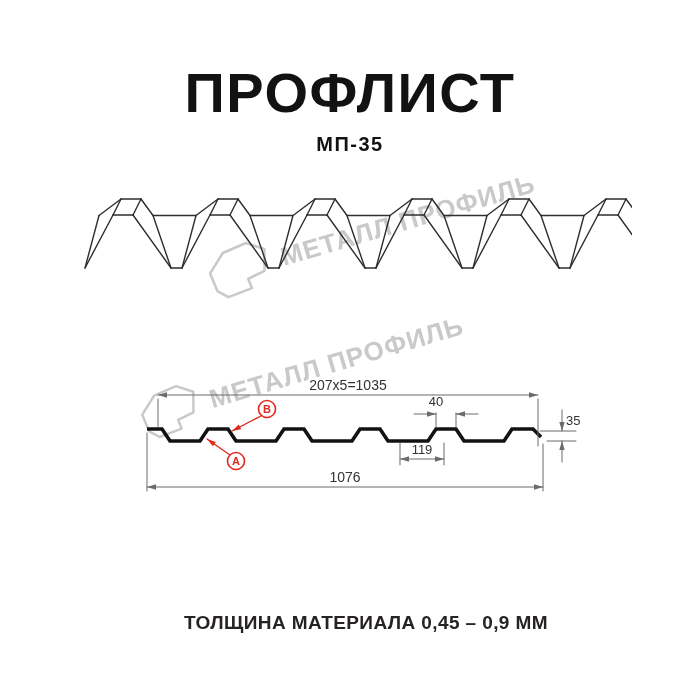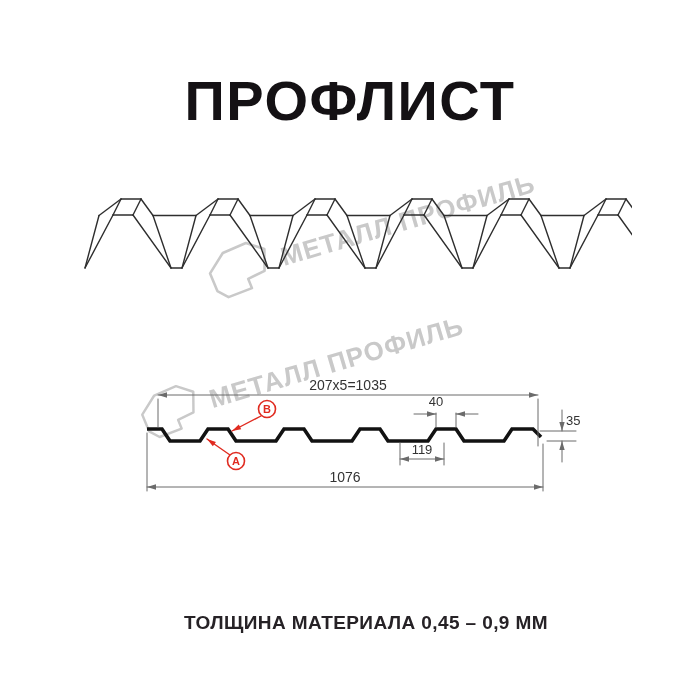--- a/index.html
+++ b/index.html
@@ -1,36 +1,37 @@
 <!DOCTYPE html>
 <html style="--c-background: #ffffff; --c-title: #141114; --c-text: #262226; --c-line3d: #2e2e2e; --c-profile: #121212; --c-dim: #6b6b6b; --c-dimtext: #333333; --c-accent: #e02b20; --c-watermark: #c9c9c9;"><head>
 <meta charset="utf-8">
 <style>
   html,body{margin:0;padding:0;}
   body{width:700px;height:700px;background:var(--c-background,#fff);position:relative;overflow:hidden;
        font-family:"Liberation Sans",sans-serif;}
   .page{position:absolute;inset:0;}
   .header{position:absolute;top:52px;left:0;width:700px;text-align:center;z-index:5;}
-  .header h1{margin:16px;font-size:56px;font-weight:bold;letter-spacing:1.5px;color:var(--c-title,#141114);}
+  .header h1{margin:8px;font-size:56px;font-weight:bold;letter-spacing:1.5px;color:var(--c-title,#141114);}
   .subtitle{margin-top:8px;font-size:20px;font-weight:bold;letter-spacing:1.5px;color:var(--c-title,#141114);}
   .footer{position:absolute;top:612px;left:16px;width:700px;text-align:center;font-size:19px;font-weight:bold;
           letter-spacing:0.4px;color:var(--c-text,#262226);z-index:5;}
   .wm{position:absolute;display:flex;align-items:center;gap:10px;transform:rotate(-16.5deg);
       transform-origin:left bottom;z-index:1;}
   .wm-text{font-size:26px;font-weight:bold;letter-spacing:1px;white-space:nowrap;color:var(--c-watermark,#c9c9c9);}
   .wm-logo{flex:0 0 auto;}
   svg.fig{position:absolute;inset:0;z-index:3;}
 </style>
 </head>
 <body>
 
 <div class="page">
 
   <div class="header">
     <h1>ПРОФЛИСТ</h1>
+    <div class="subtitle">МП-35</div>
   </div>
 
   <div class="wm" style="left:216px;top:252px;">
     <svg class="wm-logo" width="66" height="52" viewBox="0 0 66 52">
       <path d="M3,21 L21,5 L46,2 L62,13 L56,34 L38,37 L39,47 L14,49 L5,40 Z" fill="none" stroke="#c9c9c9" stroke-width="2.6" stroke-linejoin="round"></path>
     </svg>
     <div class="wm-text" style="color: rgb(201, 201, 201);">МЕТАЛЛ ПРОФИЛЬ</div>
   </div>
 
   <div class="wm" style="left:148px;top:394px;">

